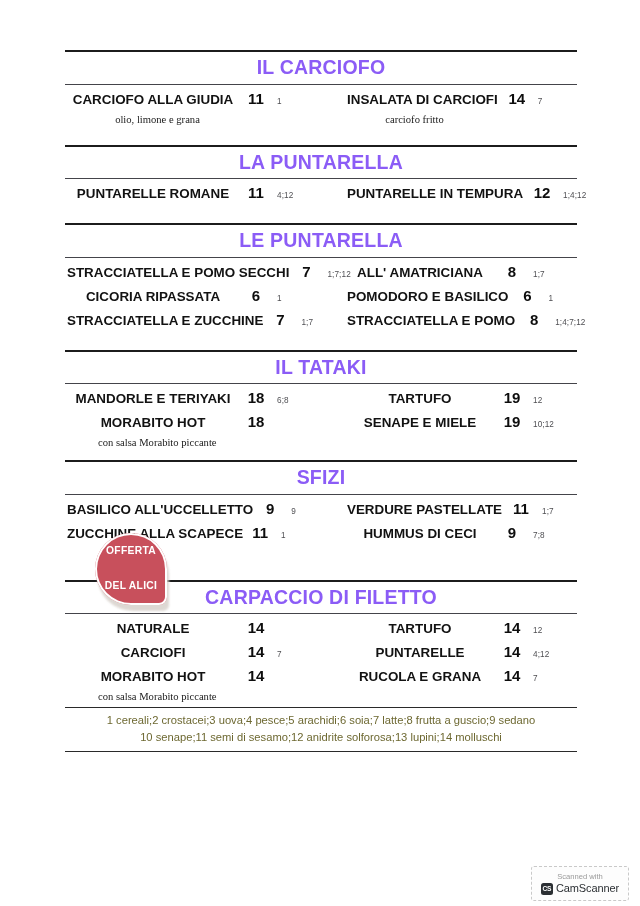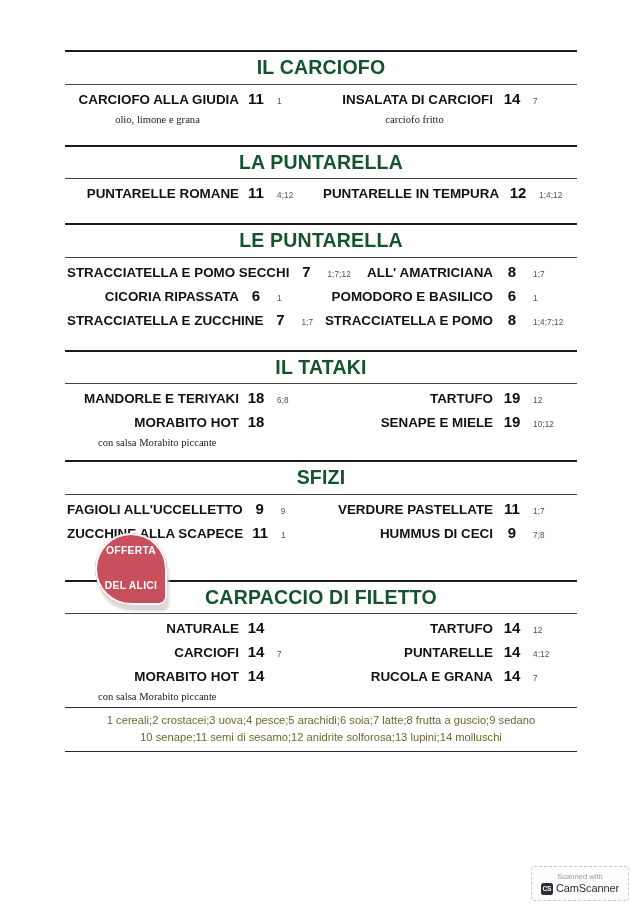--- a/index.html
+++ b/index.html
@@ -45,21 +45,21 @@
     border-top: 1.4px solid #44444a;
     margin: 0;
   }
   .section-title {
     text-align: center;
     font-weight: bold;
     font-size: 19.5px;
     letter-spacing: 0.2px;
     line-height: 1;
     padding: 6px 0 6px 0;
-    color: #14532d;
+    color: #8b5cf6;
   }
 
   
   .items {
     padding-top: 3px;
   }
   .row {
     display: flex;
     align-items: baseline;
     width: 100%;
@@ -67,21 +67,21 @@
     padding: 0;
   }
   .cell {
     display: flex;
     align-items: baseline;
     width: 50%;
     box-sizing: border-box;
   }
   .name {
     flex: 1 1 auto;
-    text-align: right;
+    text-align: center;
     font-weight: bold;
     font-size: 13.4px;
     line-height: 21px;
     white-space: nowrap;
     color: #121212;
     padding: 0 2px;
   }
   .price {
     flex: 0 0 30px;
     text-align: center;
@@ -94,21 +94,21 @@
     flex: 0 0 44px;
     text-align: left;
     padding-left: 6px;
     font-size: 8.2px;
     line-height: 21px;
     color: #4e4e52;
     font-weight: normal;
     letter-spacing: 0.1px;
   }
   
-  .cell.right .name { padding-right: 4px; }
+  .cell.right .name { padding-right: 4px; margin-left: 24px; }
   .cell.right .allerg { flex: 0 0 44px; }
 
   
   .subrow {
     display: flex;
     width: 100%;
   }
   .subcell {
     width: 50%;
     text-align: center;
@@ -370,21 +370,21 @@
 
     <div class="section-gap-sm"></div>
 
     <div class="section">
       <div class="rule-top"></div>
       <div class="section-title">SFIZI</div>
       <div class="rule-under-title"></div>
       <div class="items">
         <div class="row">
           <div class="cell left">
-            <span class="name">FAGIOLI ALL'UCCELLETTO</span>
+            <span class="name">BASILICO ALL'UCCELLETTO</span>
             <span class="price">9</span>
             <span class="allerg">9</span>
           </div>
           <div class="cell right">
             <span class="name">VERDURE PASTELLATE</span>
             <span class="price">11</span>
             <span class="allerg">1;7</span>
           </div>
         </div>
         <div class="row">

